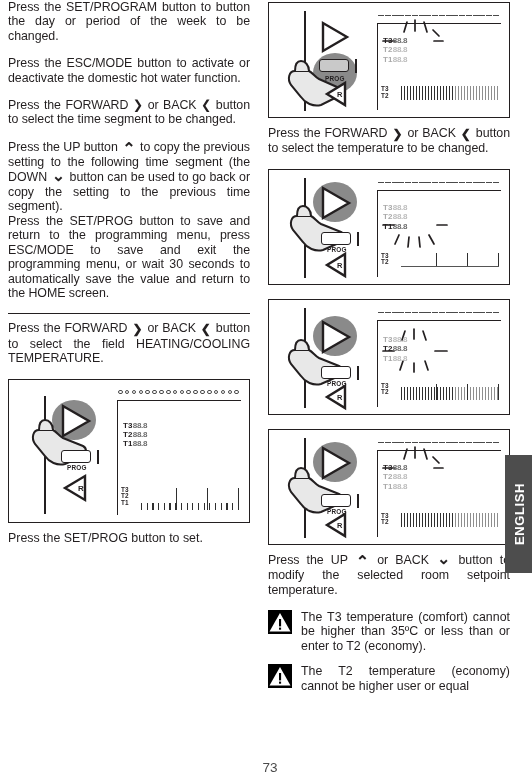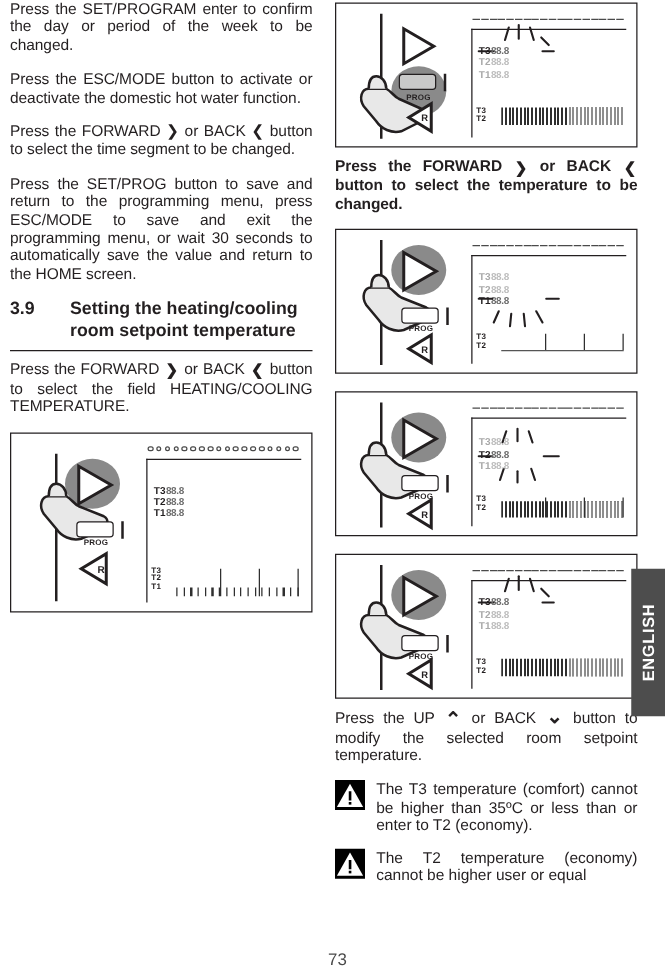--- a/index.html
+++ b/index.html
@@ -283,33 +283,30 @@
     color: #4a4a4a;
   }
 </style>
 </head>
 <body>
 
 <div class="page">
 
   <div class="col col-left">
 
-    <p class="body">Press the SET/PROGRAM enter to confirm the day or period of the week to be changed.</p>
+    <p class="body">Press the SET/PROGRAM button to button the day or period of the week to be changed.</p>
 
     <p class="body">Press the ESC/MODE button to activate or deactivate the domestic hot water function.</p>
 
     <p class="body"><span>Press the FORWARD ❯ or BACK ❮ button to select the  time segment to be changed.</span></p>
 
+    <p class="body tight"><span>Press the UP button </span><span class="gly gly-up"></span><span> to copy the previous setting to the following time segment (the DOWN </span><span class="gly gly-dn"></span><span> button can be used to go back or copy the setting to the previous time segment).</span></p>
 
     <p class="body">Press the SET/PROG button to save and return to the programming menu, press ESC/MODE to save and exit the programming menu, or wait 30 seconds to automatically save the value and return to the HOME screen.</p>
 
-    <div class="sec-head">
-      <div class="sec-num">3.9</div>
-      <div class="sec-title">Setting the heating/cooling room setpoint temperature</div>
-    </div>
     <div class="sec-rule"></div>
 
 
     <p class="body"><span>Press the FORWARD </span><span class="gly gly-fwd"></span><span> or BACK </span><span class="gly gly-back"></span><span> button to select the field HEATING/COOLING TEMPERATURE.</span></p>
 
     <div class="figbox tall" style="margin-top:13px;">
       <div class="ctrl" style="top:14px;height:120px;">
         <div class="bezel" style="height:118px;"></div>
         <div class="halo" style="left:29px; top:6px;"></div>
         <svg width="82" height="120">
@@ -385,20 +382,21 @@
                 <i></i>
                 <i></i>
                 <i></i>
                 <i></i>
             </div>
           </div>
         </div>
       </div>
     </div>
 
+    <p class="caption">Press the SET/PROG button to set.</p>
   </div>
 
   <div class="col col-right">
 
     <div class="figbox" style="margin-top:2px;">
       <div class="ctrl">
         <div class="bezel"></div>
         <div class="halo" style="left:30px; top:44px;"></div>
         <svg width="82" height="104">
           <polygon points="40,14 40,42 64,28" fill="#ffffff" stroke="#231f20" stroke-width="2.4"></polygon>
@@ -460,21 +458,21 @@
             <div>T2</div>
           </div>
           <div class="plot">
             <div class="hatch" style="top:3px; height:14px;"></div>
             <div class="hatch grey" style="top:3px; height:14px; left:55%;"></div>
           </div>
         </div>
       </div>
     </div>
 
-    <p class="body" style="margin-top:6px;font-weight:bold;"><span>Press the FORWARD </span><span class="gly gly-fwd"></span><span> or BACK </span><span class="gly gly-back"></span><span> button to select the temperature to be changed.</span></p>
+    <p class="body" style="margin-top:6px;"><span>Press the FORWARD </span><span class="gly gly-fwd"></span><span> or BACK </span><span class="gly gly-back"></span><span> button to select the temperature to be changed.</span></p>
 
     <div class="figbox">
       <div class="ctrl">
         <div class="bezel"></div>
         <div class="halo" style="left:30px; top:6px;"></div>
         <svg width="82" height="104">
           <polygon points="40,12 40,42 66,27" fill="#ffffff" stroke="#231f20" stroke-width="2.4"></polygon>
           <path d="M14,40 C8,40 6,48 10,54 L20,66 C24,72 32,76 40,74 L58,66 C62,64 62,58 58,56 L38,48 C34,46 32,42 28,40 Z" fill="#e8e8e8" stroke="#231f20" stroke-width="2"></path>
           <path d="M28,40 C28,34 24,30 20,30 C16,30 14,34 14,40" fill="#e8e8e8" stroke="#231f20" stroke-width="2"></path>
         </svg>

